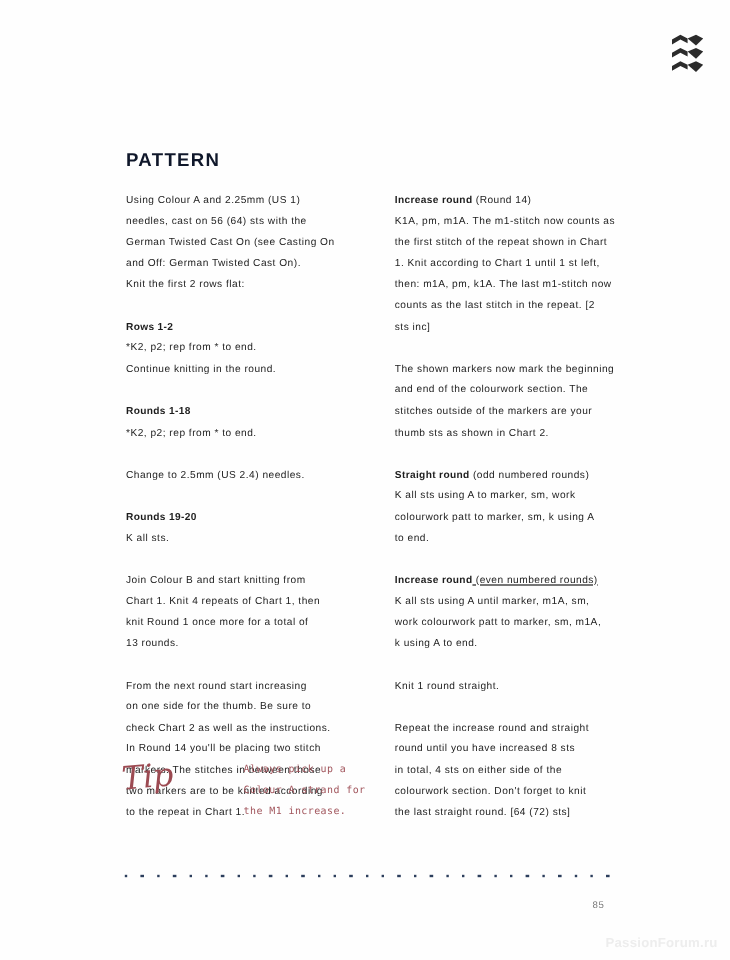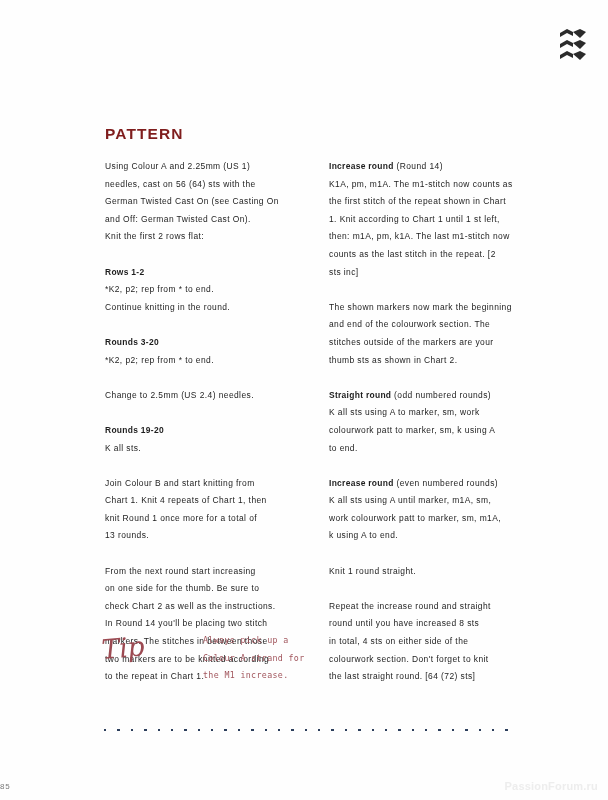--- a/index.html
+++ b/index.html
@@ -34,21 +34,21 @@
   .logo svg { display: block; }
 
   
   .page-title {
     position: absolute;
     left: 105px;
     top: 125px;
     font-size: 15.5px;
     font-weight: bold;
     letter-spacing: 1.1px;
-    color: #7f1d1d;
+    color: #0f172a;
     font-family: "Liberation Sans", sans-serif;
   }
 
   
   .columns {
     position: absolute;
     left: 105px;
     top: 158px;
     width: 410px;
     display: flex;
@@ -126,23 +126,23 @@
   .dot {
     width: 2.4px;
     height: 2.4px;
     background: #2c3e5c;
   }
 
   
   .page-number {
     position: absolute;
     left: 0;
-    top: 782px;
+    top: 750px;
     width: 504px;
-    text-align: left;
+    text-align: right;
     font-size: 8px;
     color: #7a7a7a;
     letter-spacing: 0.7px;
     font-family: "Liberation Sans", sans-serif;
   }
 
   
   .watermark {
     position: absolute;
     right: 10px;
@@ -182,21 +182,21 @@
           <div>German Twisted Cast On (see Casting On</div>
           <div>and Off: German Twisted Cast On).</div>
           <div>Knit the first 2 rows flat:</div>
         </div>
         <div class="para">
           <div class="heading-line"><span class="bold">Rows 1-2</span></div>
           <div>*K2, p2; rep from * to end.</div>
           <div>Continue knitting in the round.</div>
         </div>
         <div class="para">
-          <div class="heading-line"><span class="bold">Rounds 3-20</span></div>
+          <div class="heading-line"><span class="bold">Rounds 1-18</span></div>
           <div>*K2, p2; rep from * to end.</div>
         </div>
         <div class="para">
           <div>Change to 2.5mm (US 2.4) needles.</div>
         </div>
         <div class="para">
           <div class="heading-line"><span class="bold">Rounds 19-20</span></div>
           <div>K all sts.</div>
         </div>
         <div class="para">
@@ -231,21 +231,21 @@
           <div>stitches outside of the markers are your</div>
           <div>thumb sts as shown in Chart 2.</div>
         </div>
         <div class="para">
           <div class="heading-line"><span class="bold">Straight round</span><span style="font-weight: normal;"> (odd numbered rounds)</span></div>
           <div>K all sts using A to marker, sm, work</div>
           <div>colourwork patt to marker, sm, k using A</div>
           <div>to end.</div>
         </div>
         <div class="para">
-          <div class="heading-line"><span class="bold">Increase round</span><span style="font-weight: normal;"> (even numbered rounds)</span></div>
+          <div class="heading-line"><span class="bold">Increase round</span><span style="font-weight: normal; text-decoration: underline;"> (even numbered rounds)</span></div>
           <div>K all sts using A until marker, m1A, sm,</div>
           <div>work colourwork patt to marker, sm, m1A,</div>
           <div>k using A to end.</div>
         </div>
         <div class="para">
           <div>Knit 1 round straight.</div>
         </div>
         <div class="para">
           <div>Repeat the increase round and straight</div>
           <div>round until you have increased 8 sts</div>

